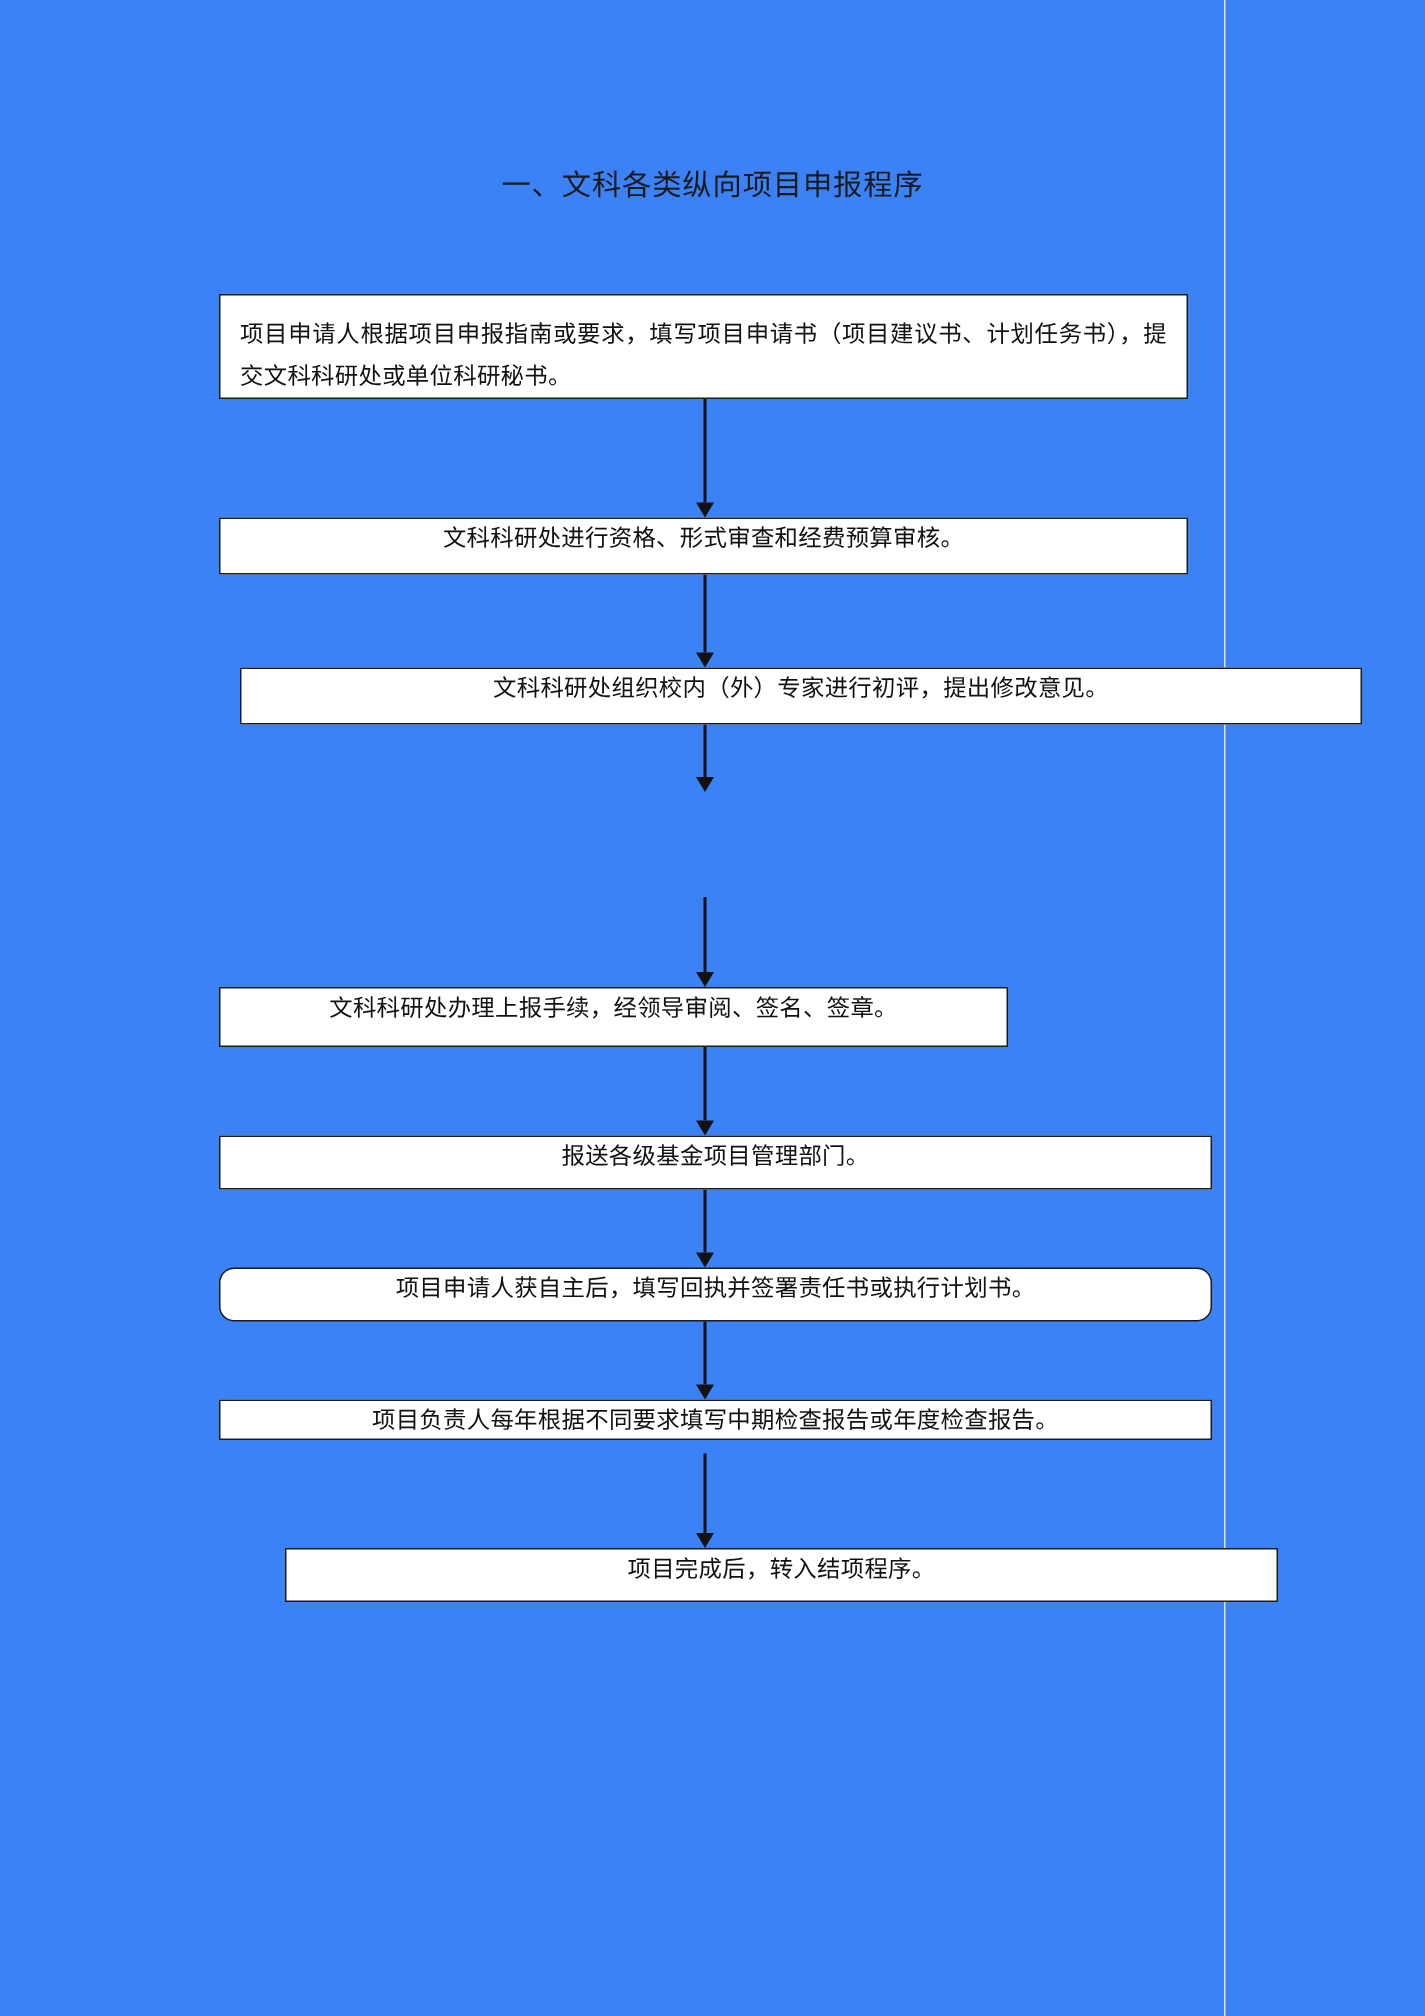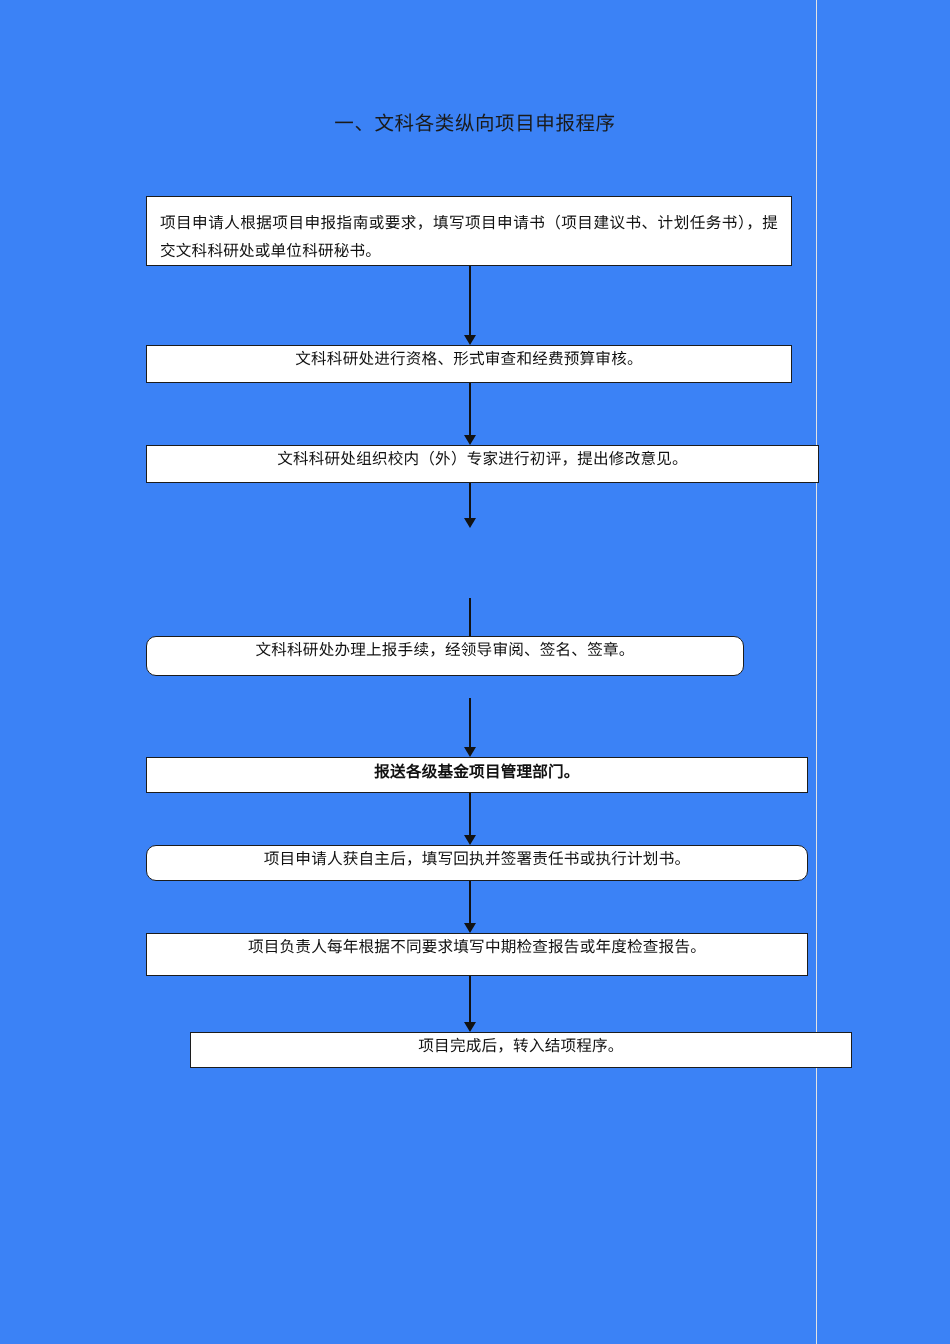--- a/index.html
+++ b/index.html
@@ -130,63 +130,63 @@
 
     <div class="node center" style="left:146px; top:345px; width:646px; height:38px;">
       <span class="node-text">文科科研处进行资格、形式审查和经费预算审核。</span>
     </div>
 
     <div class="connector" style="left:469px; top:383px; height:62px;">
       <div class="stem" style="height:52px;"></div>
       <div class="head" style="top:52px;"></div>
     </div>
 
-    <div class="node center" style="left:146px; top:445px; width:673px; height:38px;">
+    <div class="node center" style="left:160px; top:445px; width:748px; height:38px;">
       <span class="node-text">文科科研处组织校内（外）专家进行初评，提出修改意见。</span>
     </div>
 
     <div class="connector" style="left:469px; top:483px; height:45px;">
       <div class="stem" style="height:35px;"></div>
       <div class="head" style="top:35px;"></div>
     </div>
 
 
     <div class="connector" style="left:469px; top:598px; height:60px;">
       <div class="stem" style="height:50px;"></div>
       <div class="head" style="top:50px;"></div>
     </div>
 
-    <div class="node center" style="left:146px; top:636px; width:598px; height:40px;border-radius:10px;">
+    <div class="node center" style="left:146px; top:658px; width:526px; height:40px;">
       <span class="node-text">文科科研处办理上报手续，经领导审阅、签名、签章。</span>
     </div>
 
     <div class="connector" style="left:469px; top:698px; height:59px;">
       <div class="stem" style="height:49px;"></div>
       <div class="head" style="top:49px;"></div>
     </div>
 
-    <div class="node center" style="left:146px; top:757px; width:662px; height:36px;font-weight:bold;">
+    <div class="node center" style="left:146px; top:757px; width:662px; height:36px;">
       <span class="node-text">报送各级基金项目管理部门。</span>
     </div>
 
     <div class="connector" style="left:469px; top:793px; height:52px;">
       <div class="stem" style="height:42px;"></div>
       <div class="head" style="top:42px;"></div>
     </div>
 
     <div class="node center" style="left:146px; top:845px; width:662px; height:36px;border-radius:10px;">
       <span class="node-text">项目申请人获自主后，填写回执并签署责任书或执行计划书。</span>
     </div>
 
     <div class="connector" style="left:469px; top:881px; height:52px;">
       <div class="stem" style="height:42px;"></div>
       <div class="head" style="top:42px;"></div>
     </div>
 
-    <div class="node center" style="left:146px; top:933px; width:662px; height:43px;">
+    <div class="node center" style="left:146px; top:933px; width:662px; height:27px;">
       <span class="node-text">项目负责人每年根据不同要求填写中期检查报告或年度检查报告。</span>
     </div>
 
     <div class="connector" style="left:469px; top:969px; height:63px;">
       <div class="stem" style="height:53px;"></div>
       <div class="head" style="top:53px;"></div>
     </div>
 
     <div class="node center" style="left:146px; top:1032px; width:662px; height:36px;margin-left:44px;">
       <span class="node-text">项目完成后，转入结项程序。</span>

